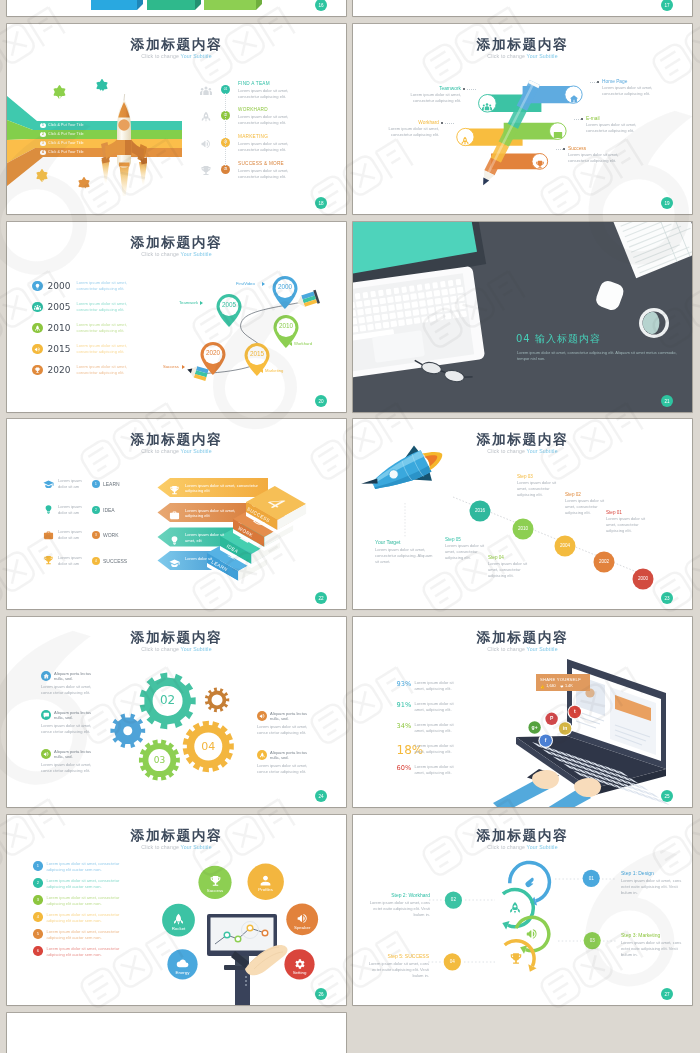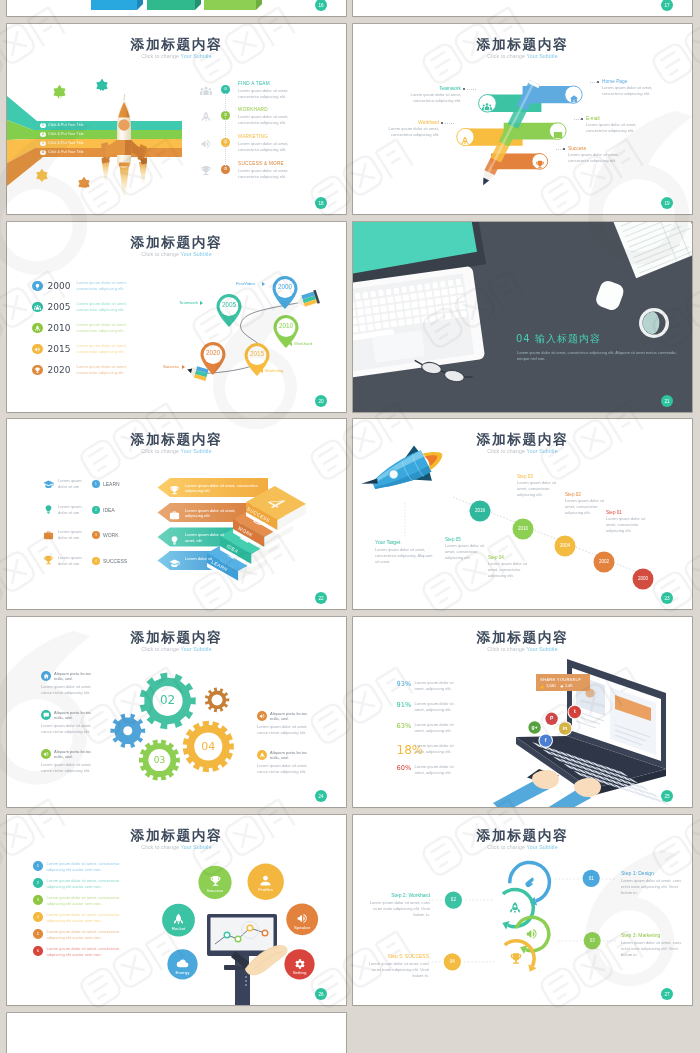--- a/index.html
+++ b/index.html
@@ -897,21 +897,21 @@
   <div id="sl25-txt">
         <div style="position:absolute;left:43.5px;top:63px;display:flex;align-items:flex-start;">
           <span style="font-size:6.6px;color:#4aa8dd;width:16px;font-family:'DejaVu Sans',sans-serif;">93%</span>
           <span class="body-txt" style="margin-left:2px;width:42px;">Lorem ipsum dolor sit amet, adipiscing elit.</span>
         </div>
         <div style="position:absolute;left:43.5px;top:84px;display:flex;align-items:flex-start;">
           <span style="font-size:6.6px;color:#2ebfa5;width:16px;font-family:'DejaVu Sans',sans-serif;">91%</span>
           <span class="body-txt" style="margin-left:2px;width:42px;">Lorem ipsum dolor sit amet, adipiscing elit.</span>
         </div>
         <div style="position:absolute;left:43.5px;top:105px;display:flex;align-items:flex-start;">
-          <span style="font-size:6.6px;color:#8dc63f;width:16px;font-family:'DejaVu Sans',sans-serif;">63%</span>
+          <span style="font-size:6.6px;color:#8dc63f;width:16px;font-family:'DejaVu Sans',sans-serif;">34%</span>
           <span class="body-txt" style="margin-left:2px;width:42px;">Lorem ipsum dolor sit amet, adipiscing elit.</span>
         </div>
         <div style="position:absolute;left:43.5px;top:125.5px;display:flex;align-items:flex-start;">
           <span style="font-size:12px;color:#f4b93c;width:16px;font-family:'DejaVu Sans',sans-serif;">18%</span>
           <span class="body-txt" style="margin-left:2px;width:42px;">Lorem ipsum dolor sit amet, adipiscing elit.</span>
         </div>
         <div style="position:absolute;left:43.5px;top:146.5px;display:flex;align-items:flex-start;">
           <span style="font-size:6.6px;color:#d9453c;width:16px;font-family:'DejaVu Sans',sans-serif;">60%</span>
           <span class="body-txt" style="margin-left:2px;width:42px;">Lorem ipsum dolor sit amet, adipiscing elit.</span>
         </div>

